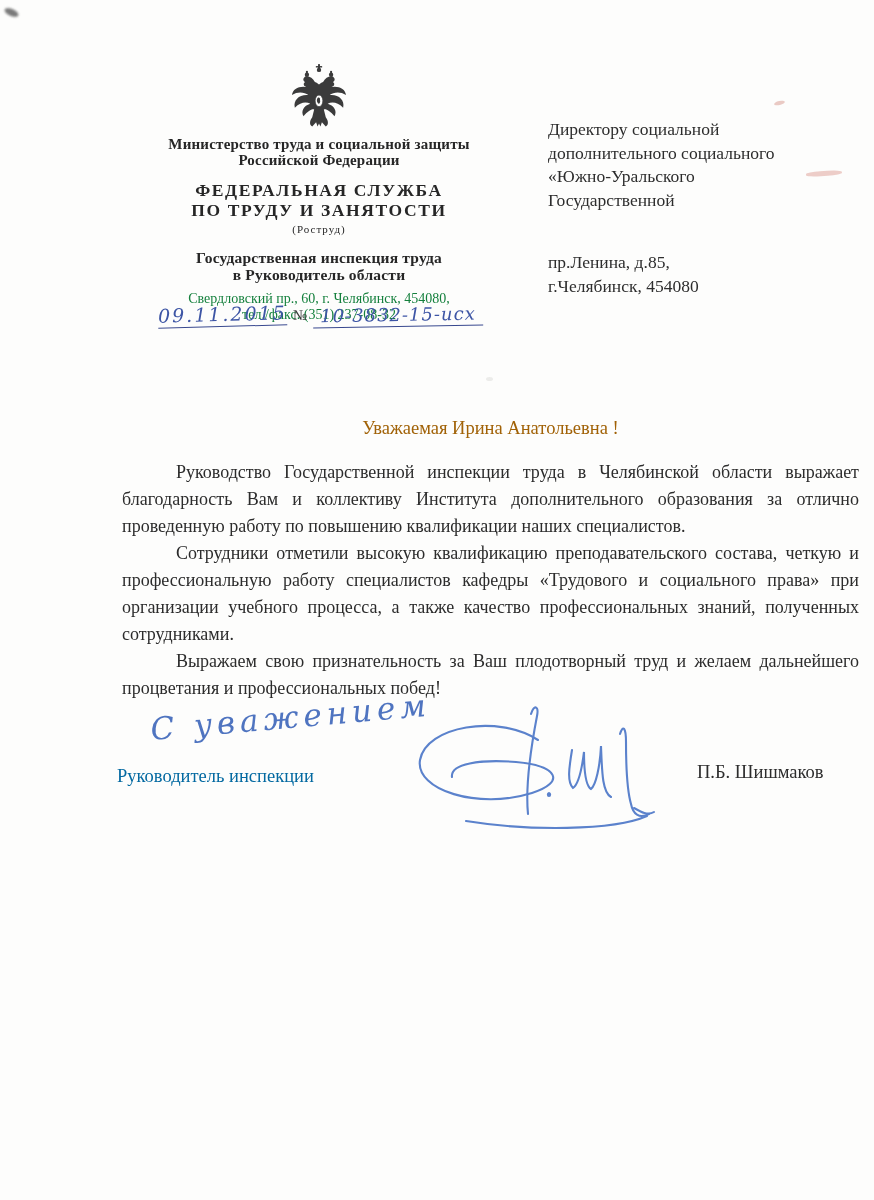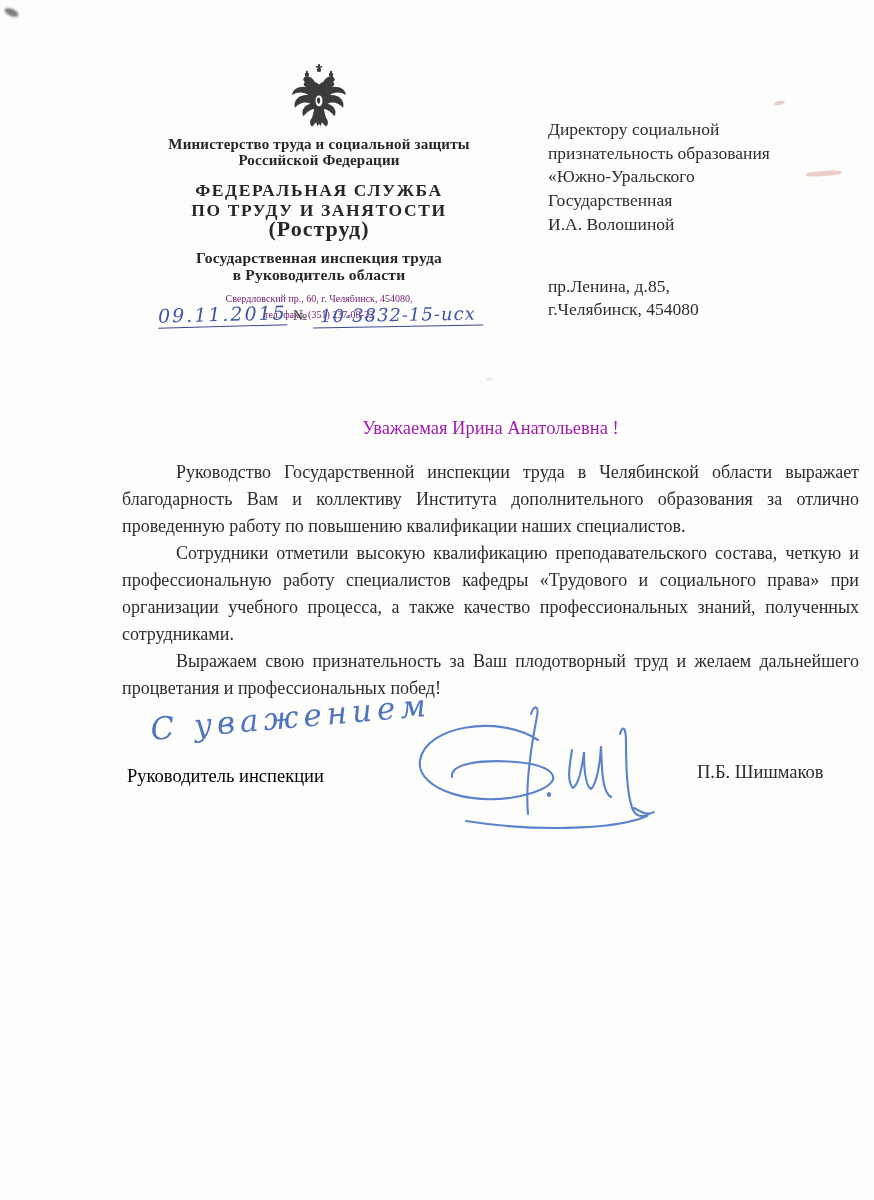--- a/index.html
+++ b/index.html
@@ -14,23 +14,23 @@
   .page{position:absolute;inset:0;background:#fdfdfc;}
 
   
   .letterhead{
     position:absolute;left:120px;top:62px;width:398px;
     text-align:center;color:#262626;
   }
   .eagle{width:58px;height:70px;margin:0 auto 4px auto;display:block;}
   .lh-ministry{font-size:15px;font-weight:bold;line-height:16px;letter-spacing:.2px;}
   .lh-service{font-size:17.5px;font-weight:bold;line-height:20px;letter-spacing:1.6px;margin-top:12px;}
-  .lh-rostrud{font-size:22px;font-weight:bold;line-height:18px;letter-spacing:1px;}
+  .lh-rostrud{font-size:11px;font-weight:normal;line-height:18px;letter-spacing:1px;}
   .lh-inspection{font-size:15.5px;font-weight:bold;line-height:17px;margin-top:11px;letter-spacing:.2px;}
-  .lh-address{font-size:10px;line-height:16px;margin-top:8px;color:#701a75;}
+  .lh-address{font-size:14px;line-height:16px;margin-top:8px;color:#15803d;}
 
   
   .ref-row{
     position:absolute;left:158px;top:303px;width:330px;
     display:flex;align-items:flex-end;gap:6px;
     font-size:15px;color:#333;
   }
   .hand{
     font-family:"DejaVu Serif", serif;
     font-style:italic;
@@ -55,41 +55,41 @@
   
   .recipient{
     position:absolute;left:548px;top:118px;width:312px;
     font-size:17.5px;line-height:23.7px;color:#2d2d2d;
   }
   .recipient .addr{margin-top:38px;}
 
   
   .salutation{
     position:absolute;left:122px;top:418px;width:737px;
-    text-align:center;font-size:18.5px;color:#a21caf;
+    text-align:center;font-size:18.5px;color:#a16207;
   }
   .body-text{
     position:absolute;left:122px;top:459px;width:737px;
     font-size:18px;line-height:27px;color:#2c2c2c;
     text-align:justify;
   }
   .body-text p{margin:0;text-indent:54px;}
 
   
   .closing-hand{
     position:absolute;left:150px;top:698px;width:300px;
     font-family:"DejaVu Serif", serif;font-style:italic;
     font-size:31px;color:#4f74c0;
     letter-spacing:5px;
     transform:rotate(-5deg);
     white-space:nowrap;
   }
   .position-title{
-    position:absolute;left:127px;top:766px;
-    font-size:18.5px;color:#000000;
+    position:absolute;left:117px;top:766px;
+    font-size:18.5px;color:#0369a1;
   }
   .signer-name{
     position:absolute;left:697px;top:762px;
     font-size:18.5px;color:#2d2d2d;
   }
   .signature-svg{position:absolute;left:398px;top:698px;width:262px;height:142px;}
 
   
   .speck-tl{
     position:absolute;left:4px;top:9px;width:15px;height:7px;
@@ -166,24 +166,23 @@
   </div>
 
   <div class="ref-row">
     <span class="hand ref-date">09.11.2015</span>
     <span class="ref-no">№</span>
     <span class="hand ref-num">10-3832-15-исх</span>
   </div>
 
   <div class="recipient">
     <div>Директору социальной</div>
-    <div>признательность образования</div>
+    <div>дополнительного социального</div>
     <div>«Южно-Уральского</div>
-    <div>Государственная</div>
-    <div>И.А. Волошиной</div>
+    <div>Государственной</div>
     <div class="addr">
       <div>пр.Ленина, д.85,</div>
       <div>г.Челябинск, 454080</div>
     </div>
   </div>
 
   <div class="salutation">Уважаемая Ирина Анатольевна !</div>
 
   <div class="body-text">
     <p>Руководство Государственной инспекции труда в Челябинской области выражает благодарность Вам и коллективу Института дополнительного образования за отлично проведенную работу по повышению квалификации наших специалистов.</p>

